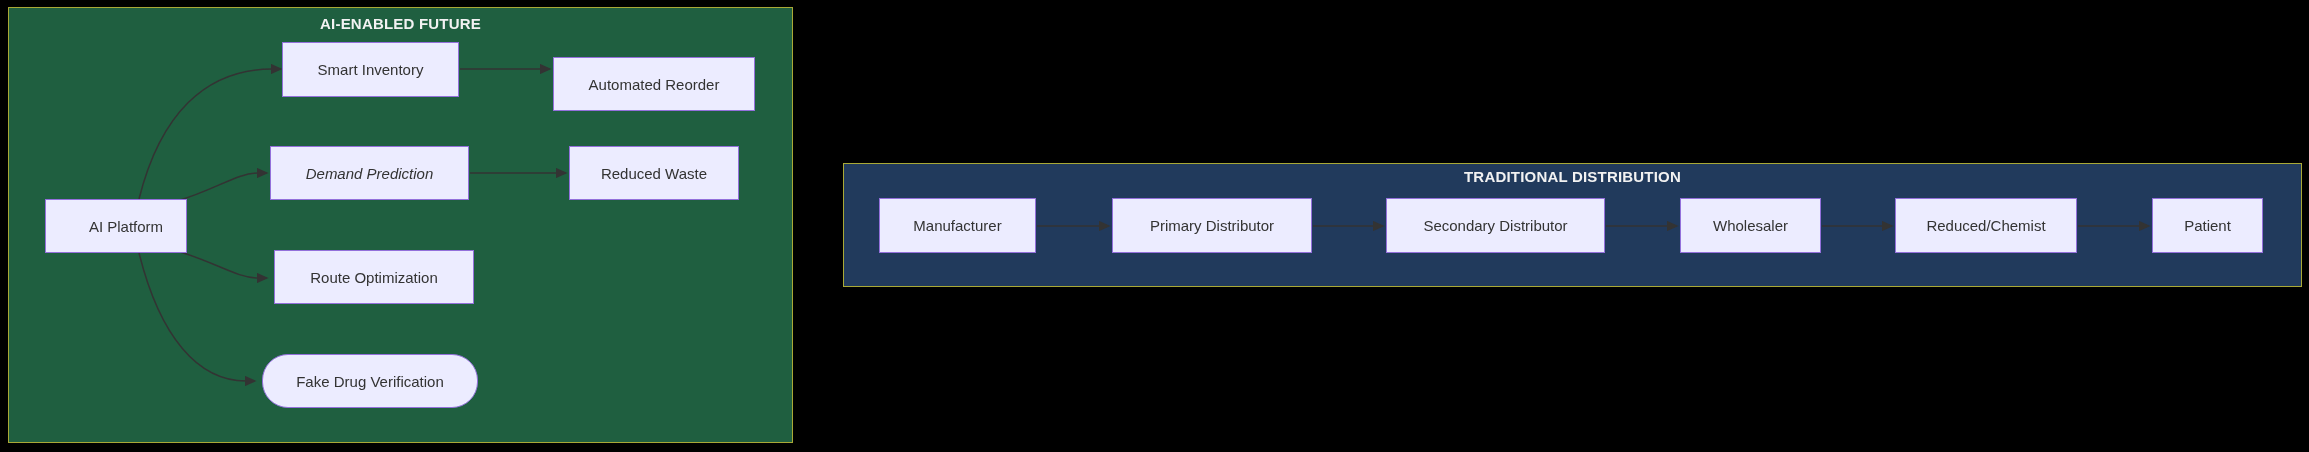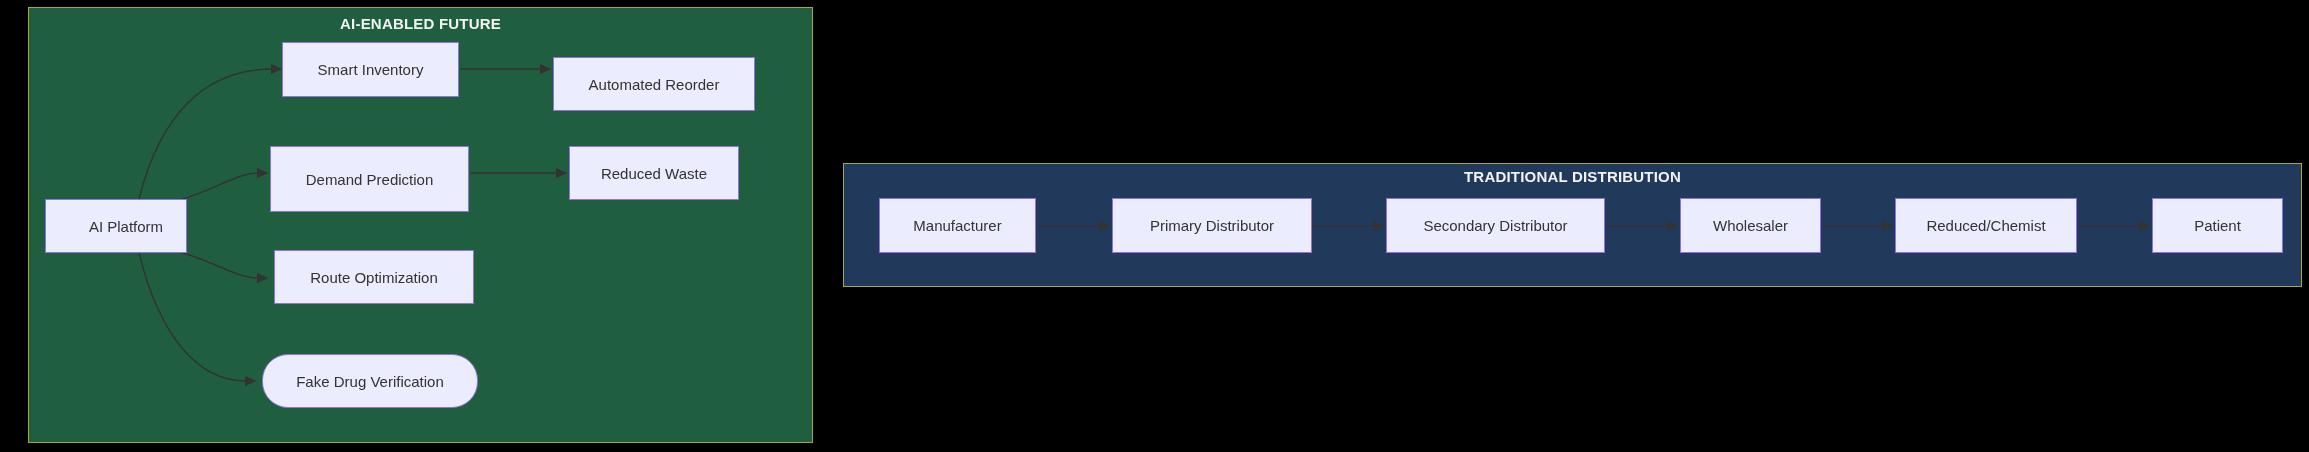--- a/index.html
+++ b/index.html
@@ -20,21 +20,21 @@
     position: relative;
     width: 2309px;
     height: 452px;
     background: var(--bg);
     overflow: hidden;
   }
   .cluster {
     position: absolute;
     border: 1px solid var(--cluster-border);
   }
-  .cluster.ai { background: var(--cluster-ai-fill); margin-left: 20px; }
+  .cluster.ai { background: var(--cluster-ai-fill); }
   .cluster.trad { background: var(--cluster-trad-fill); }
   .cluster-title {
     position: absolute;
     left: 0; right: 0;
     text-align: center;
     color: var(--title-text);
     font-size: 15px;
     font-weight: 600;
     letter-spacing: 0.2px;
   }
@@ -91,25 +91,25 @@
     <path class="link" marker-end="url(#arrow)" d="M1037,226 L1100,226"></path>
     <path class="link" marker-end="url(#arrow)" d="M1313,226 L1374,226"></path>
     <path class="link" marker-end="url(#arrow)" d="M1606,226 L1668,226"></path>
     <path class="link" marker-end="url(#arrow)" d="M1822,226 L1883,226"></path>
     <path class="link" marker-end="url(#arrow)" d="M2078,226 L2140,226"></path>
   </svg>
 
   <div class="node" style="left:45px;  top:199px; width:142px; height:54px;padding-left:20px;">AI Platform</div>
   <div class="node" style="left:282px; top:42px;  width:177px; height:55px;">Smart Inventory</div>
   <div class="node" style="left:553px; top:57px;  width:202px; height:54px;">Automated Reorder</div>
-  <div class="node" style="left:270px; top:146px; width:199px; height:66px;">Demand Prediction</div>
+  <div class="node" style="left:270px; top:146px; width:199px; height:54px;font-style:italic;">Demand Prediction</div>
   <div class="node" style="left:569px; top:146px; width:170px; height:54px;">Reduced Waste</div>
   <div class="node" style="left:274px; top:250px; width:200px; height:54px;">Route Optimization</div>
   <div class="node" style="left:262px; top:354px; width:216px; height:54px;border-radius:26px;">Fake Drug Verification</div>
 
   <div class="node" style="left:879px;  top:198px; width:157px; height:55px;">Manufacturer</div>
   <div class="node" style="left:1386px; top:198px; width:219px; height:55px;">Secondary Distributor</div>
   <div class="node" style="left:1112px; top:198px; width:200px; height:55px;">Primary Distributor</div>
   <div class="node" style="left:1680px; top:198px; width:141px; height:55px;">Wholesaler</div>
   <div class="node" style="left:1895px; top:198px; width:182px; height:55px;">Reduced/Chemist</div>
-  <div class="node" style="left:2152px; top:198px; width:131px; height:55px;">Patient</div>
+  <div class="node" style="left:2152px; top:198px; width:111px; height:55px;">Patient</div>
 
 </div>
 
 </body></html>

